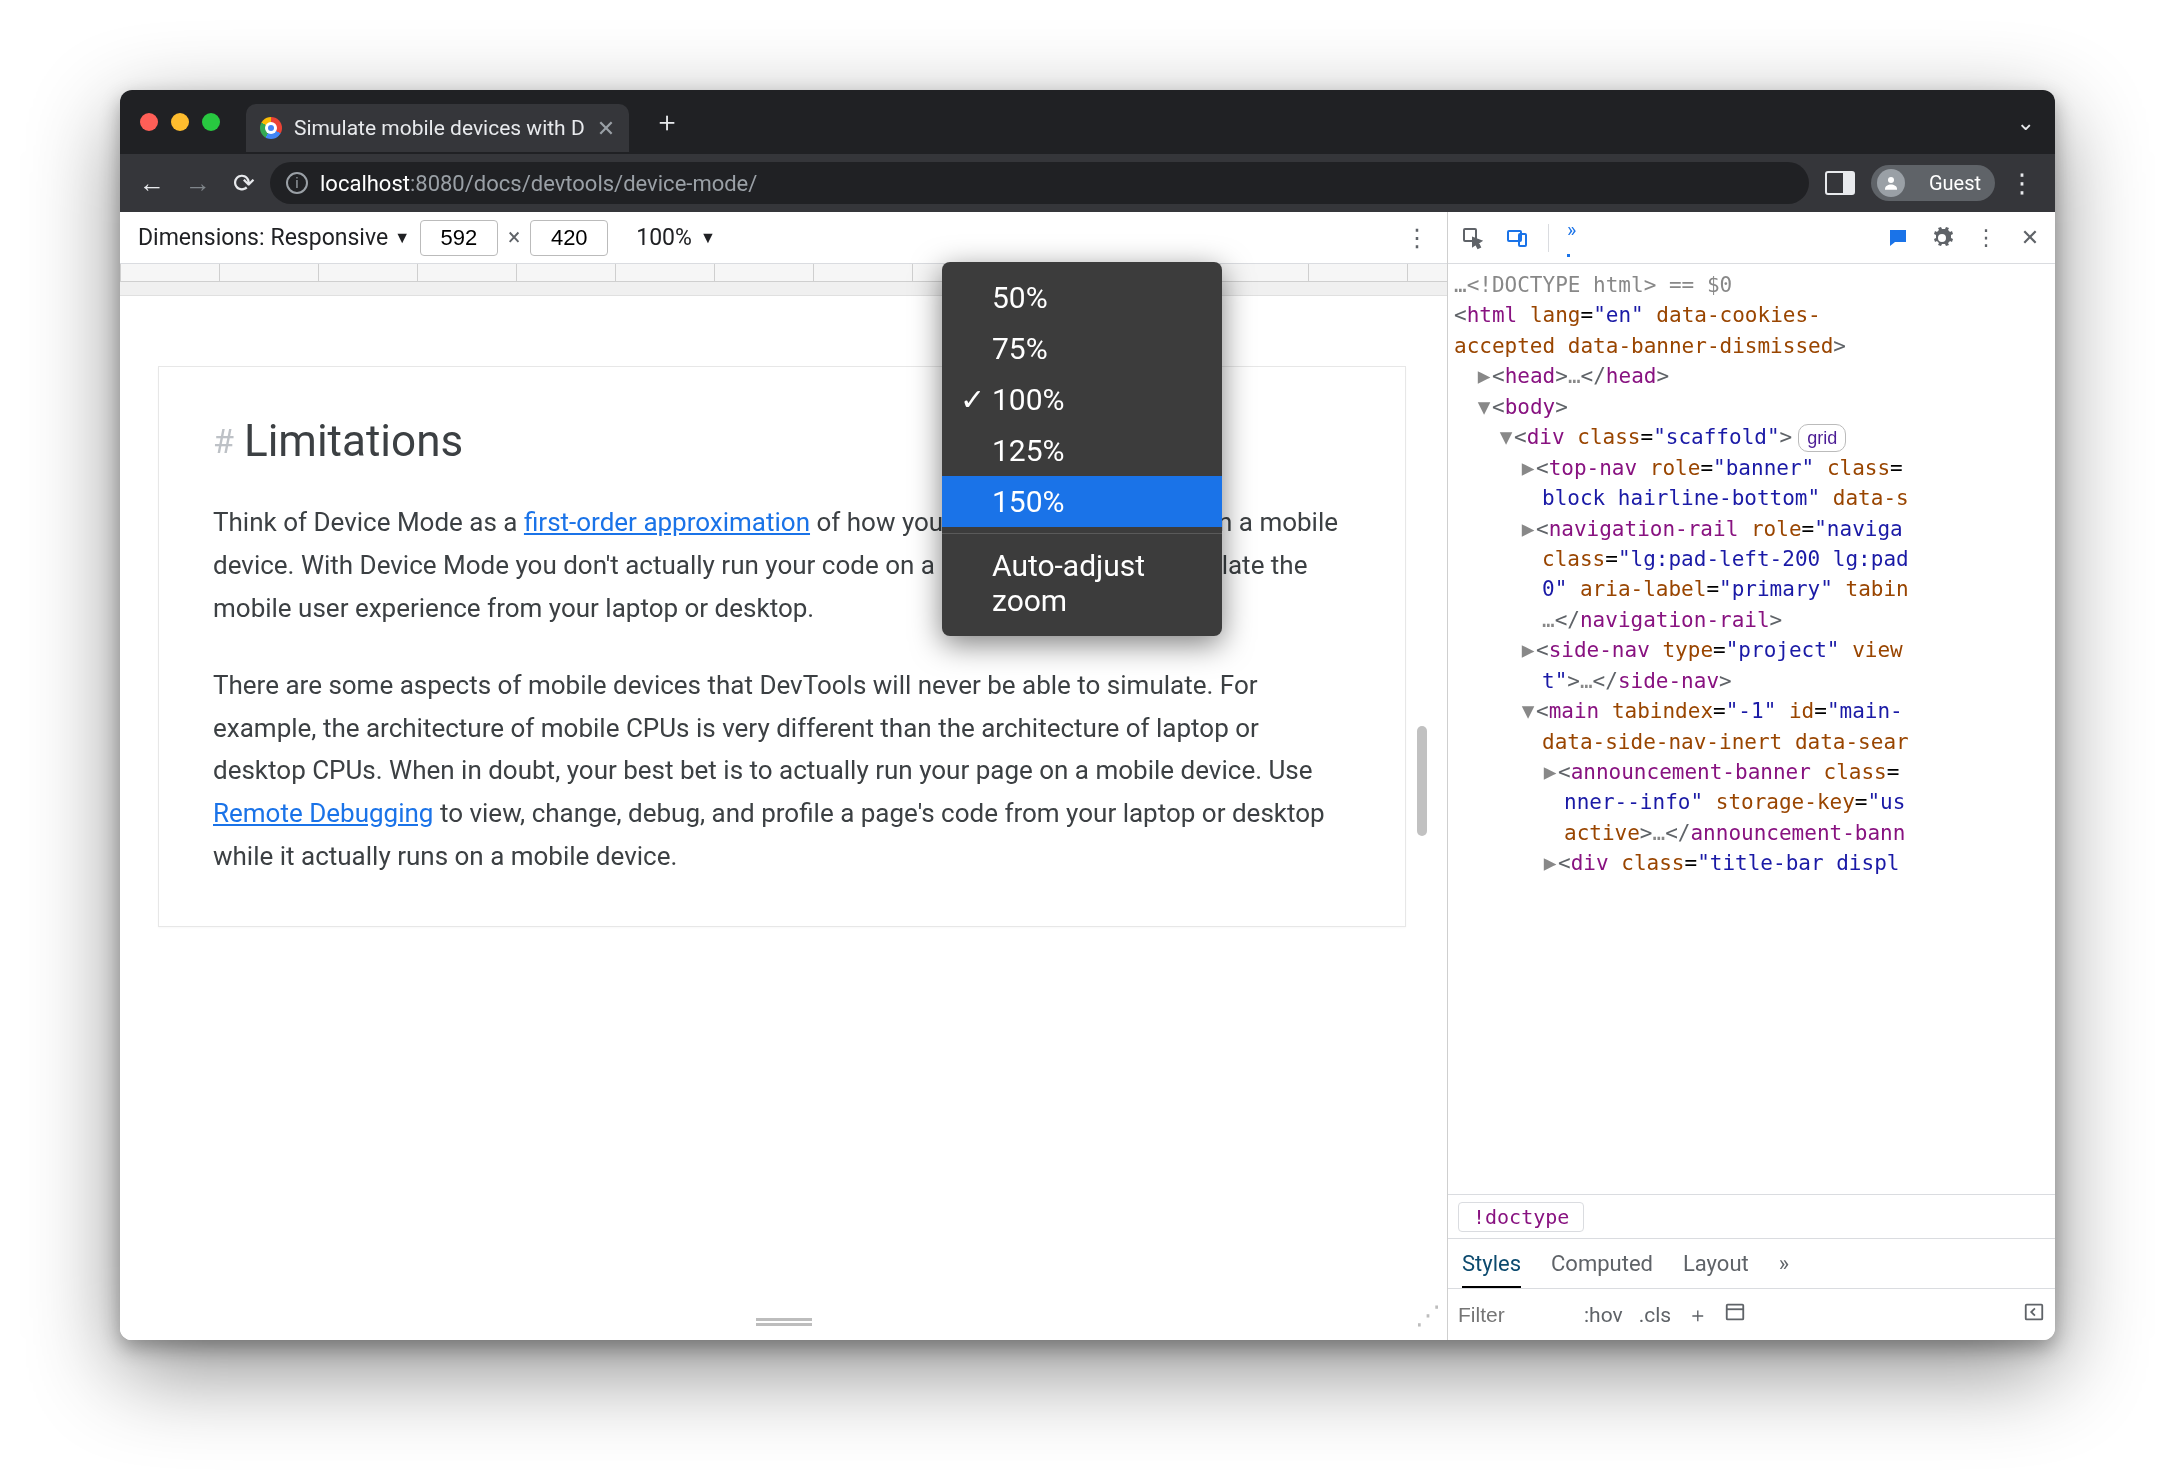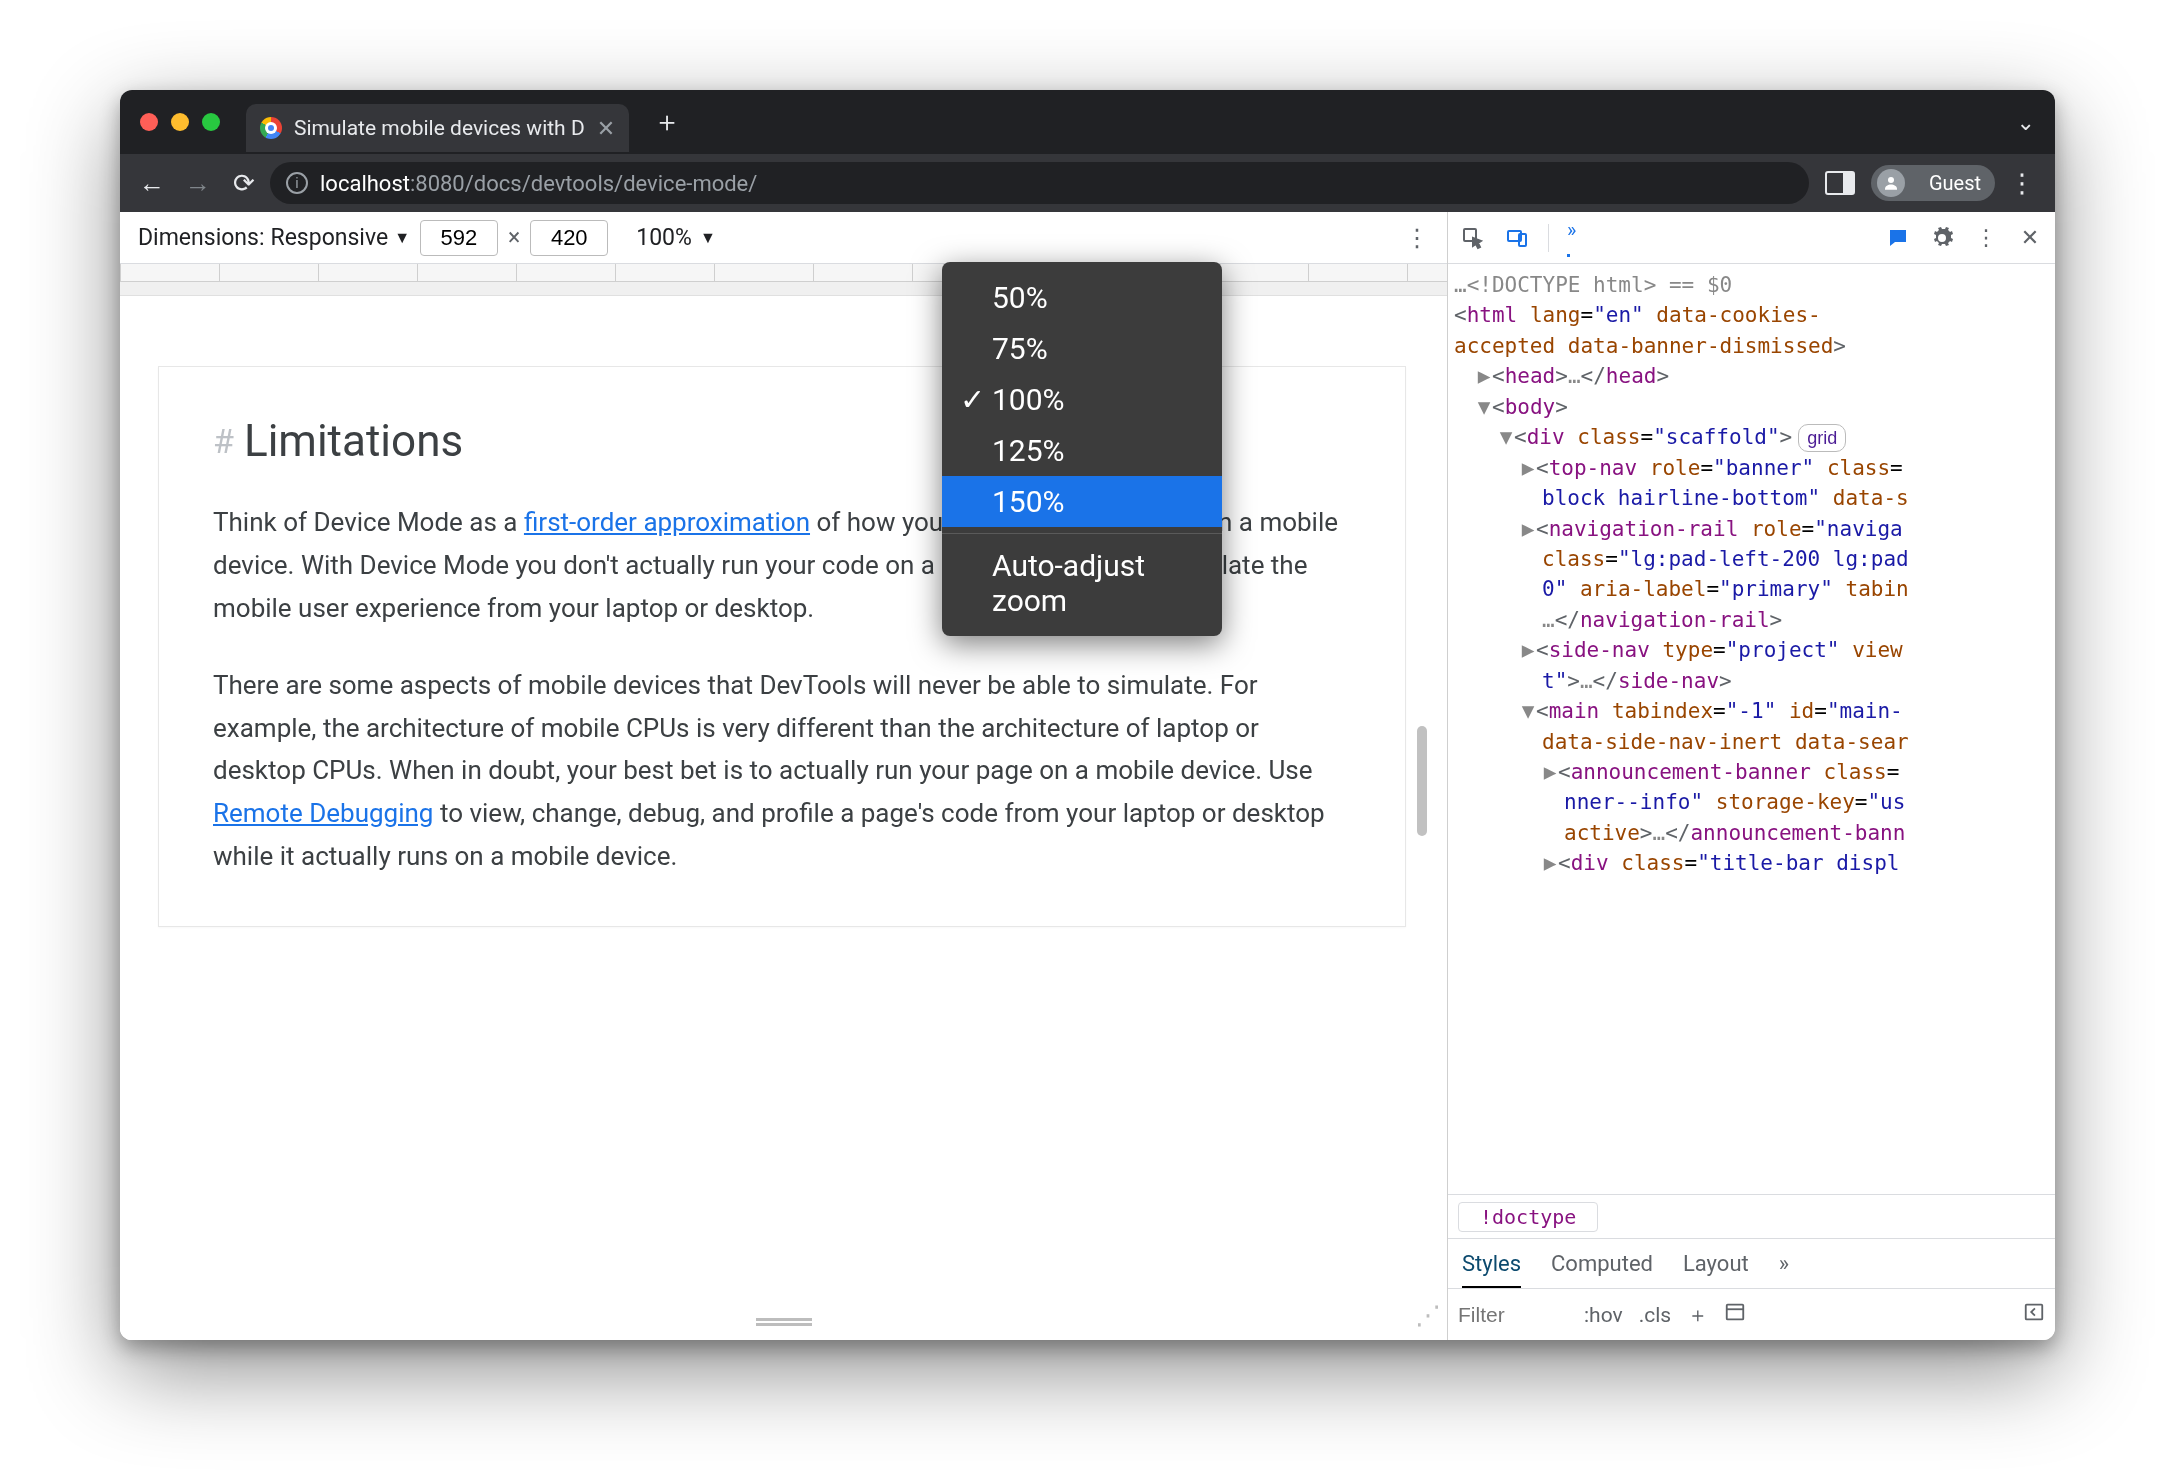--- a/index.html
+++ b/index.html
@@ -140,21 +140,21 @@
   .dt-toolbar .sep-v{width:1px;height:28px;background:#dadce0;}
   .dt-toolbar .dbl-chev{font-size:20px;letter-spacing:-6px;}
   .dt-toolbar .right{margin-left:auto;display:flex;align-items:center;gap:18px;}
   .elements{flex:1;overflow:hidden;padding:6px 0 6px 6px;font-family:Menlo,Consolas,monospace;font-size:21px;line-height:1.45;}
   .elements .row{white-space:nowrap;}
   .ind{display:inline-block;}
   .tg{color:#881280}.at{color:#994500}.av{color:#1a1aa6}.pn{color:#5f6368}.gr{color:#888}
   .tw{display:inline-block;width:16px;color:#888;text-align:center;}
   .grid-badge{display:inline-block;border:1px solid #bbb;border-radius:10px;padding:0 8px;font-size:18px;color:#4c1d95;margin-left:6px;font-family:Arial;}
   .crumbs{height:44px;border-top:1px solid #dadce0;display:flex;align-items:center;padding:0 10px;}
-  .crumb{color:#881280;border:1px solid #dadce0;border-radius:4px;padding:2px 21px;font-family:Menlo,monospace;font-size:20px;}
+  .crumb{color:#881280;border:1px solid #dadce0;border-radius:4px;padding:2px 14px;font-family:Menlo,monospace;font-size:20px;}
   .styles-tabs{height:50px;border-top:1px solid #dadce0;display:flex;align-items:center;gap:30px;padding:0 14px;color:#5f6368;font-size:22px;}
   .styles-tabs .tab-i.on{color:#0c4a6e;border-bottom:3px solid #000000;padding-bottom:10px;margin-top:12px;}
   .styles-bar{height:52px;border-top:1px solid #dadce0;display:flex;align-items:center;gap:16px;padding:0 10px;color:#5f6368;font-size:21px;}
   .filter-in{border:none;font-size:21px;color:#9aa0a6;width:110px;}
   .small-ic svg{width:22px;height:22px;}
 </style>
 </head>
 <body>
 
 <div class="window">

